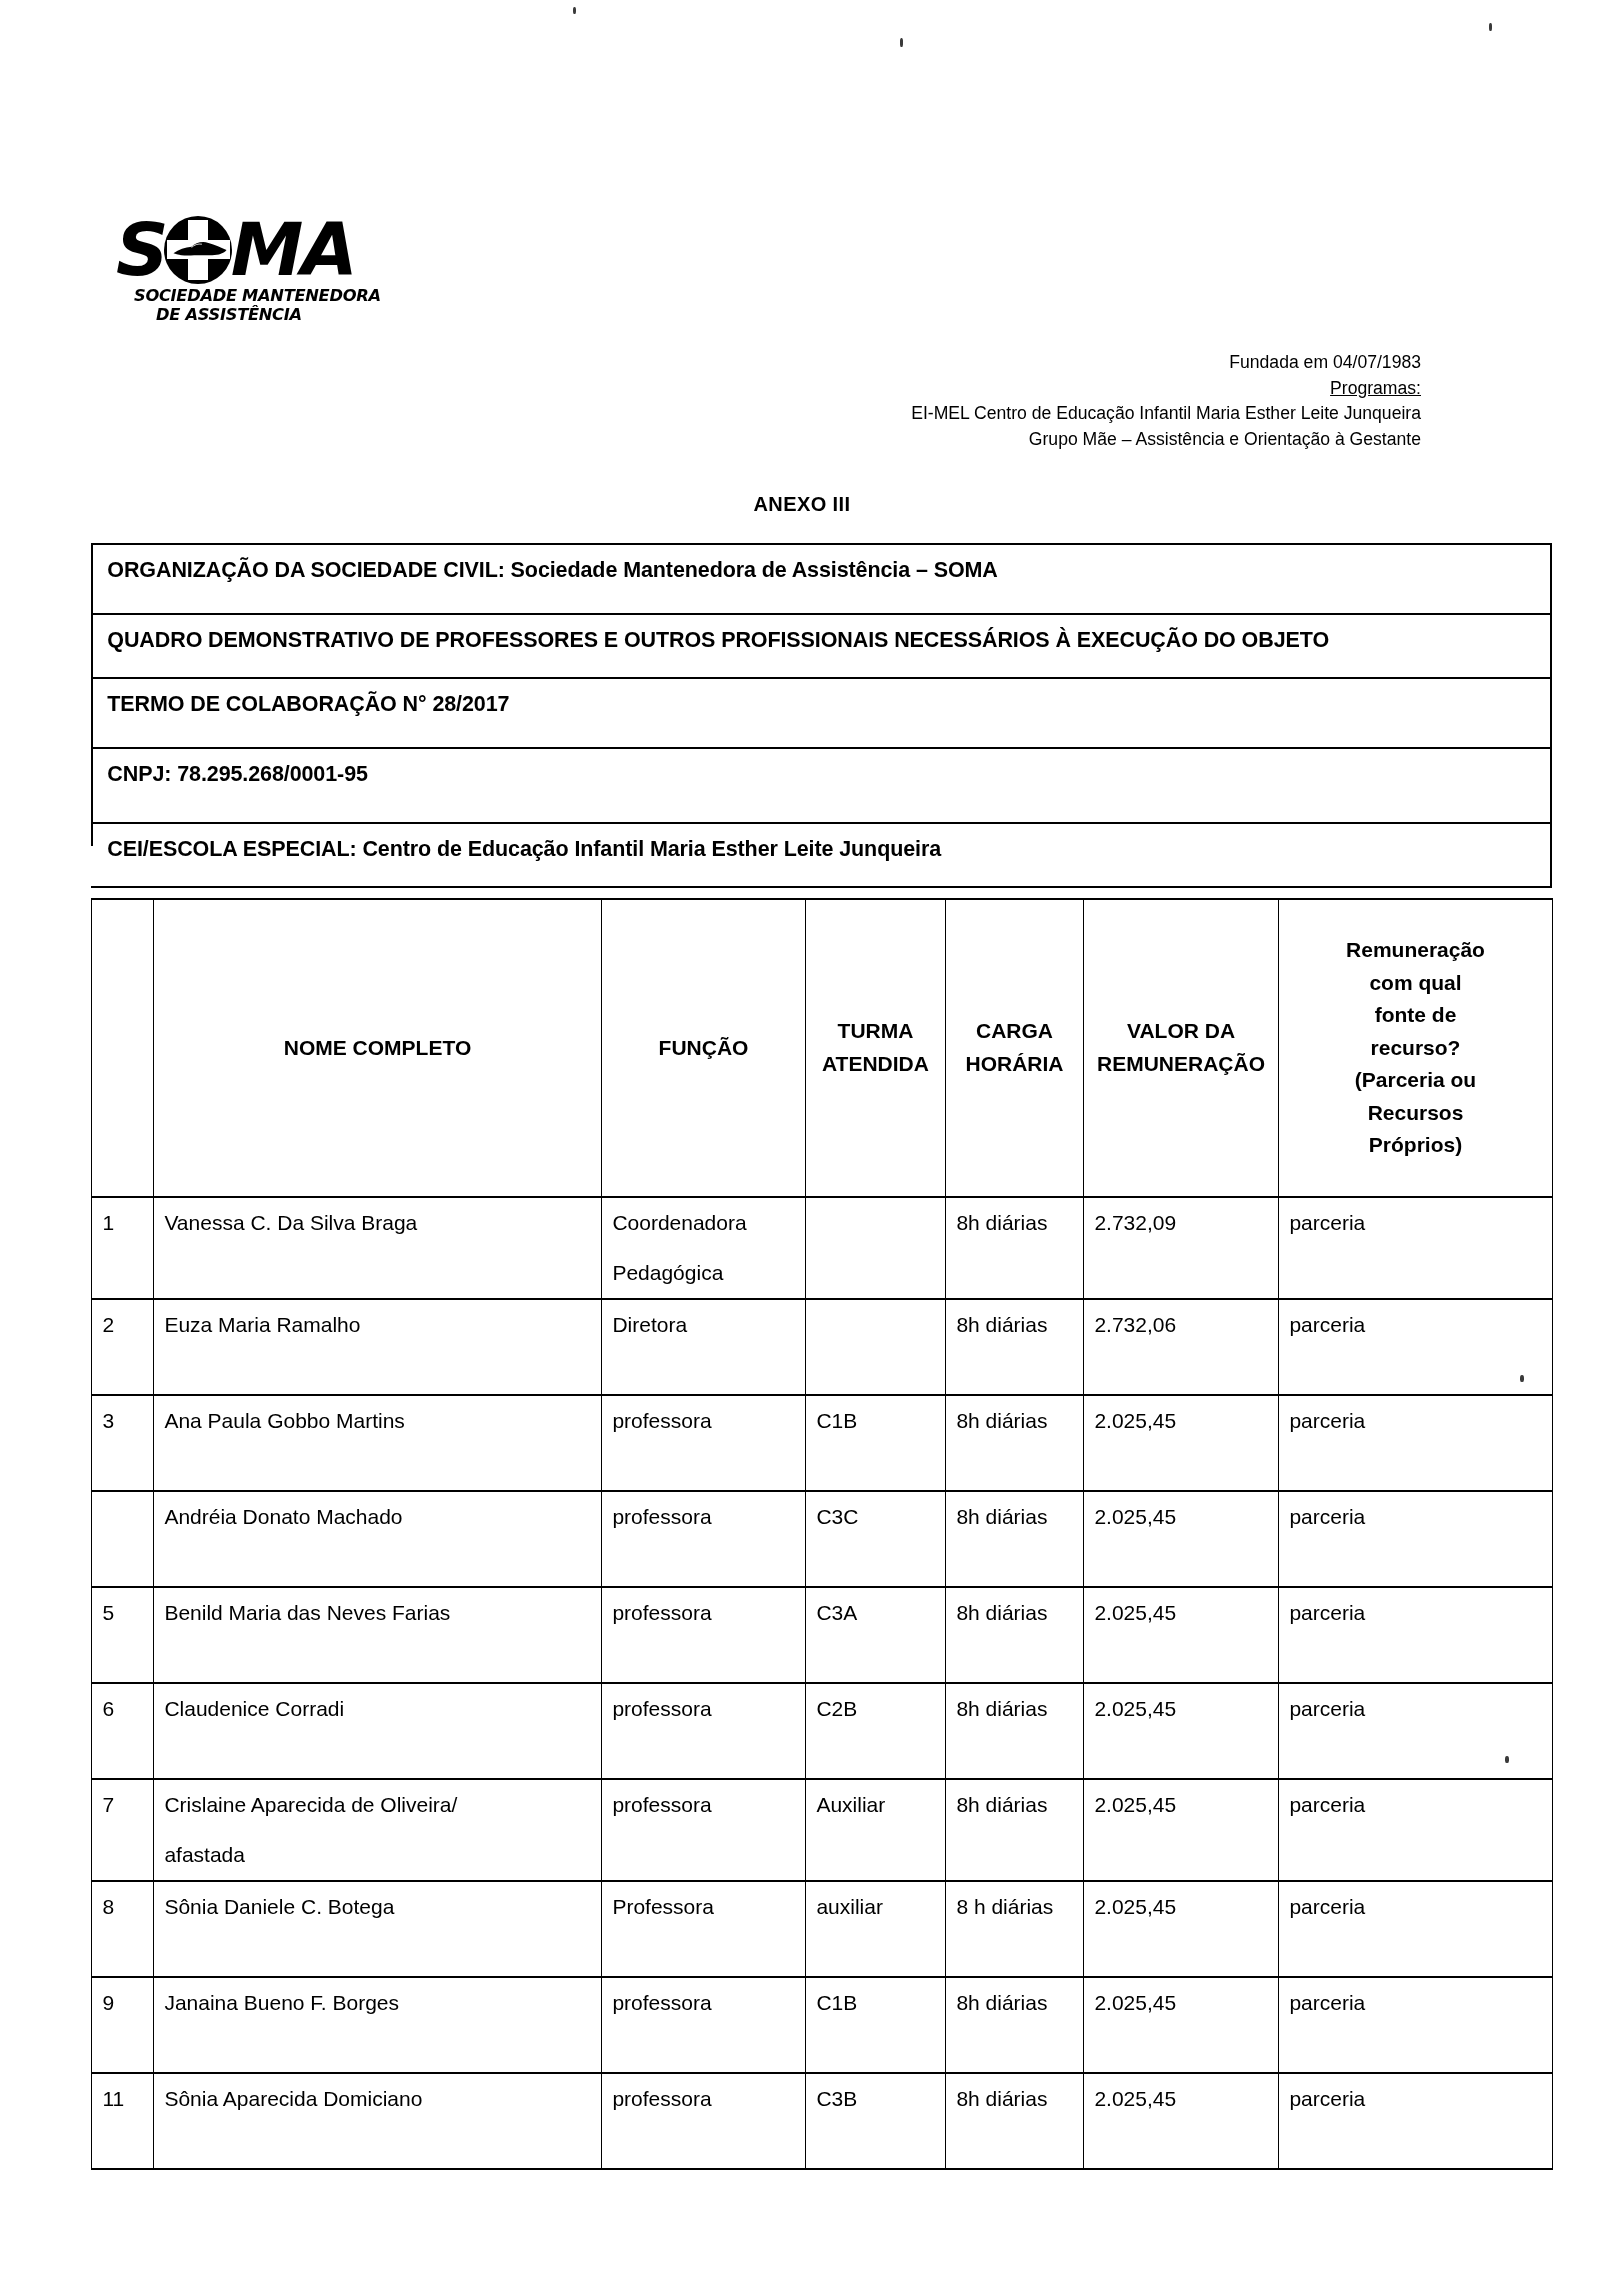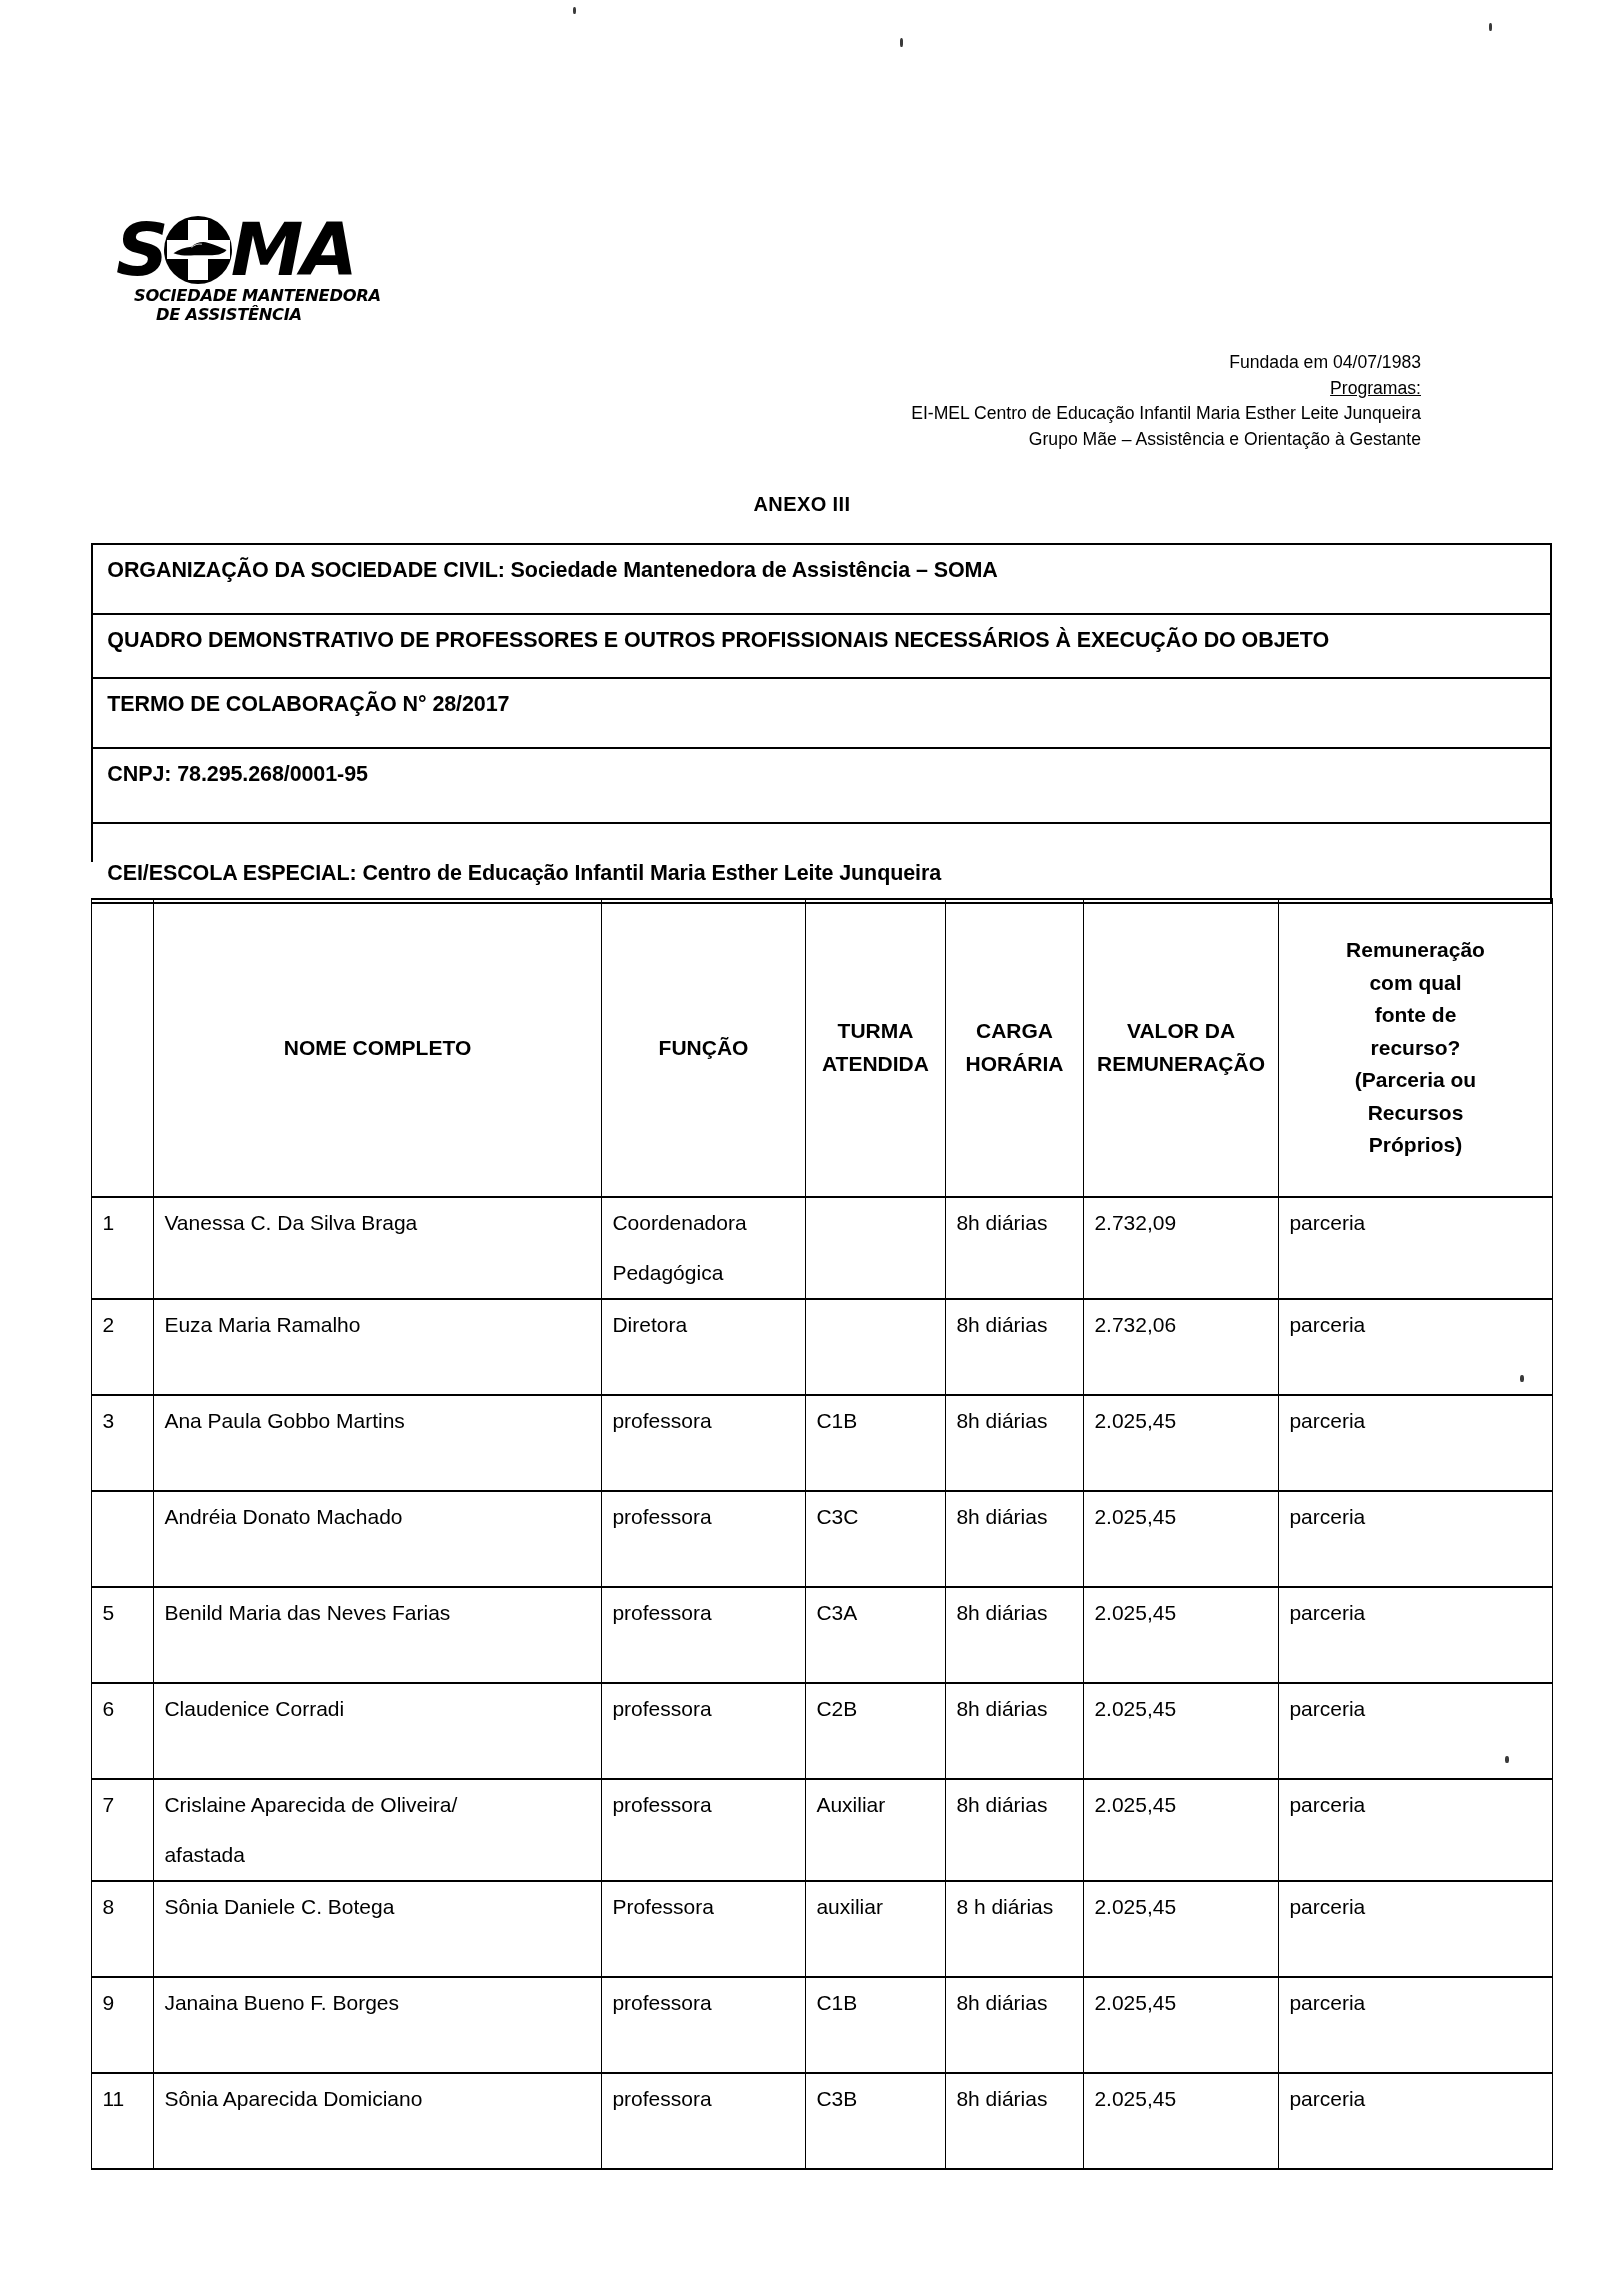--- a/index.html
+++ b/index.html
@@ -140,21 +140,21 @@
   .info-row .txt {
     font-size: 21.5px;
     font-weight: bold;
     letter-spacing: -0.1px;
     line-height: 1.1;
   }
   #info-row-1 { height: 64px; }
   #info-row-2 { height: 70px; }
   #info-row-3 { height: 70px; }
   #info-row-4 { height: 75px; text-align: center; }
-  #info-row-5 { height: 54px; border-bottom: none; margin-top: 24px; }
+  #info-row-5 { height: 62px; border-bottom: none; }
   
   #info-row-5::before {
     content: "";
     position: absolute;
     left: -2px;
     bottom: 0;
     width: 2px;
     height: 40px;
     background: #ffffff;
   }

